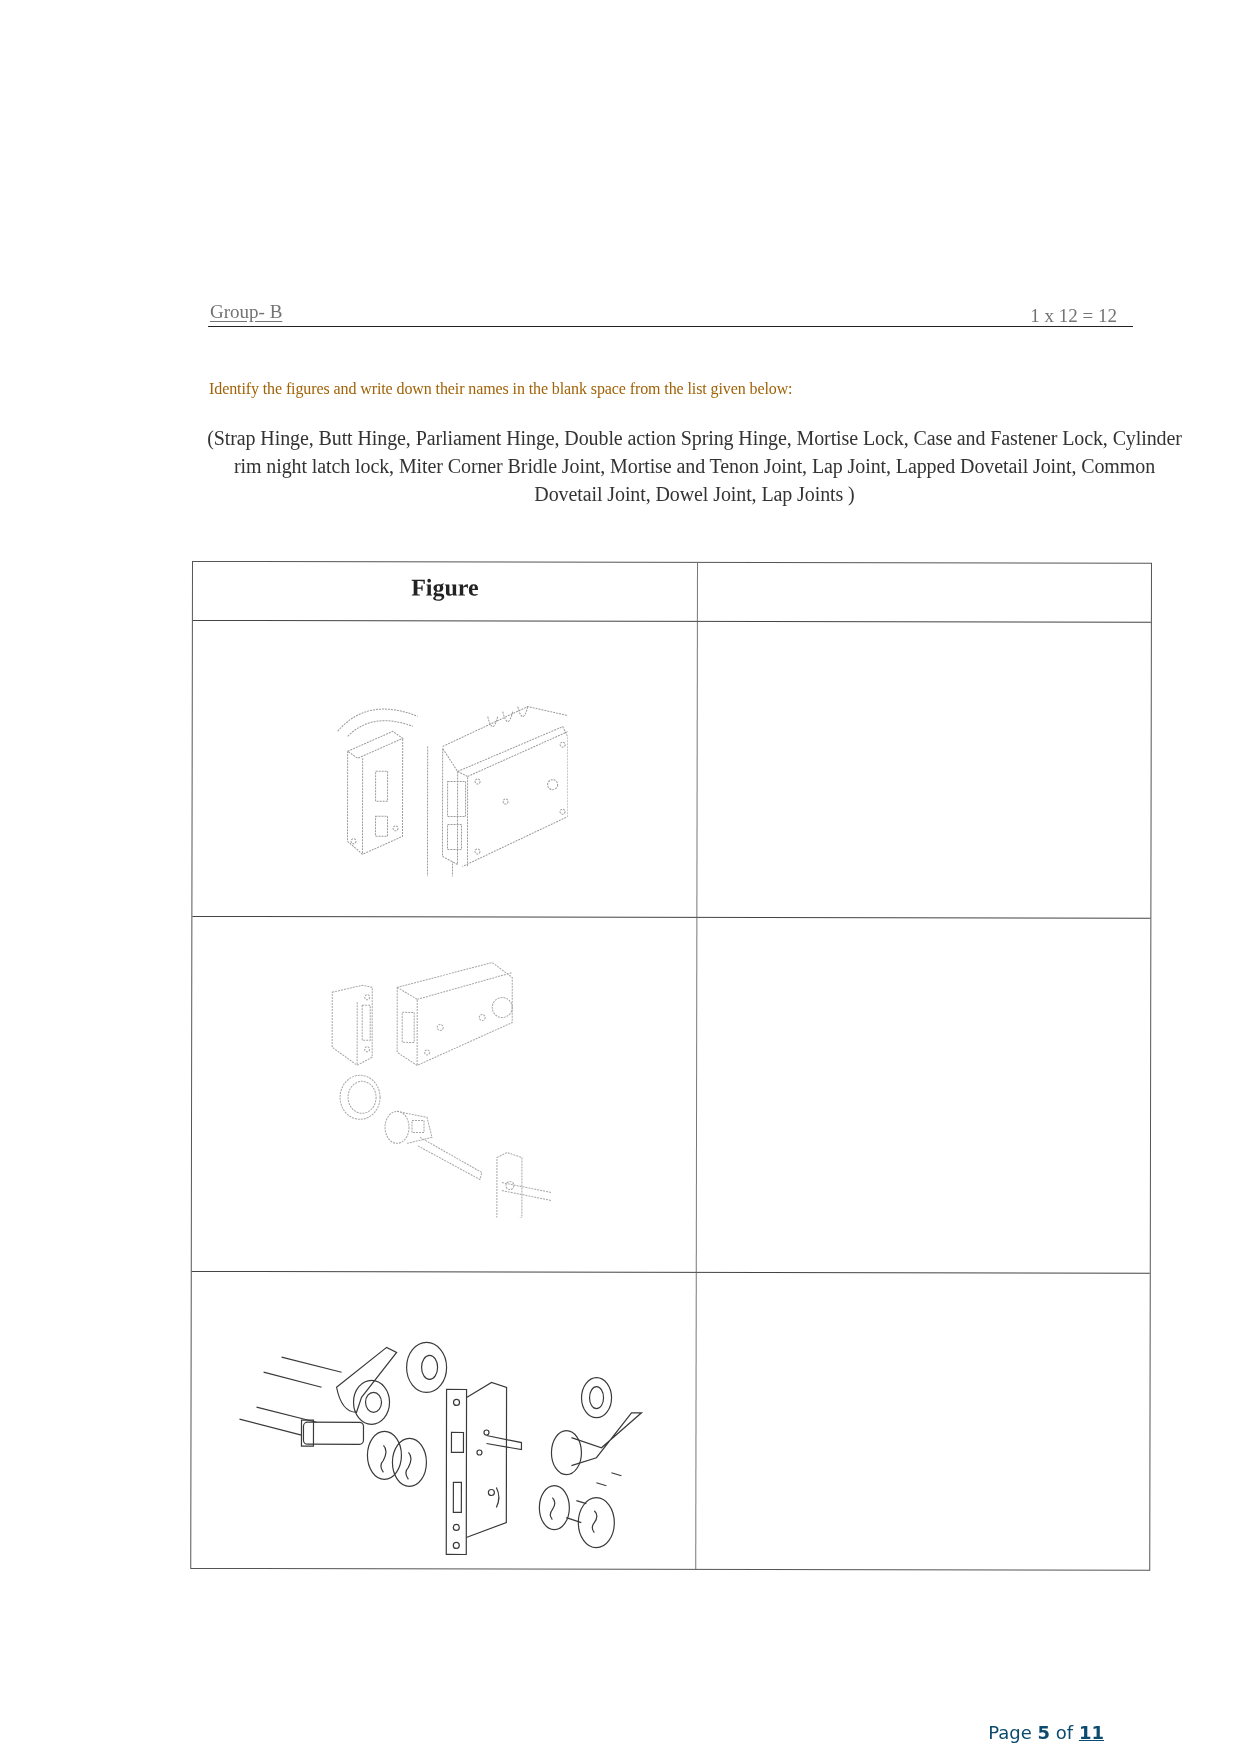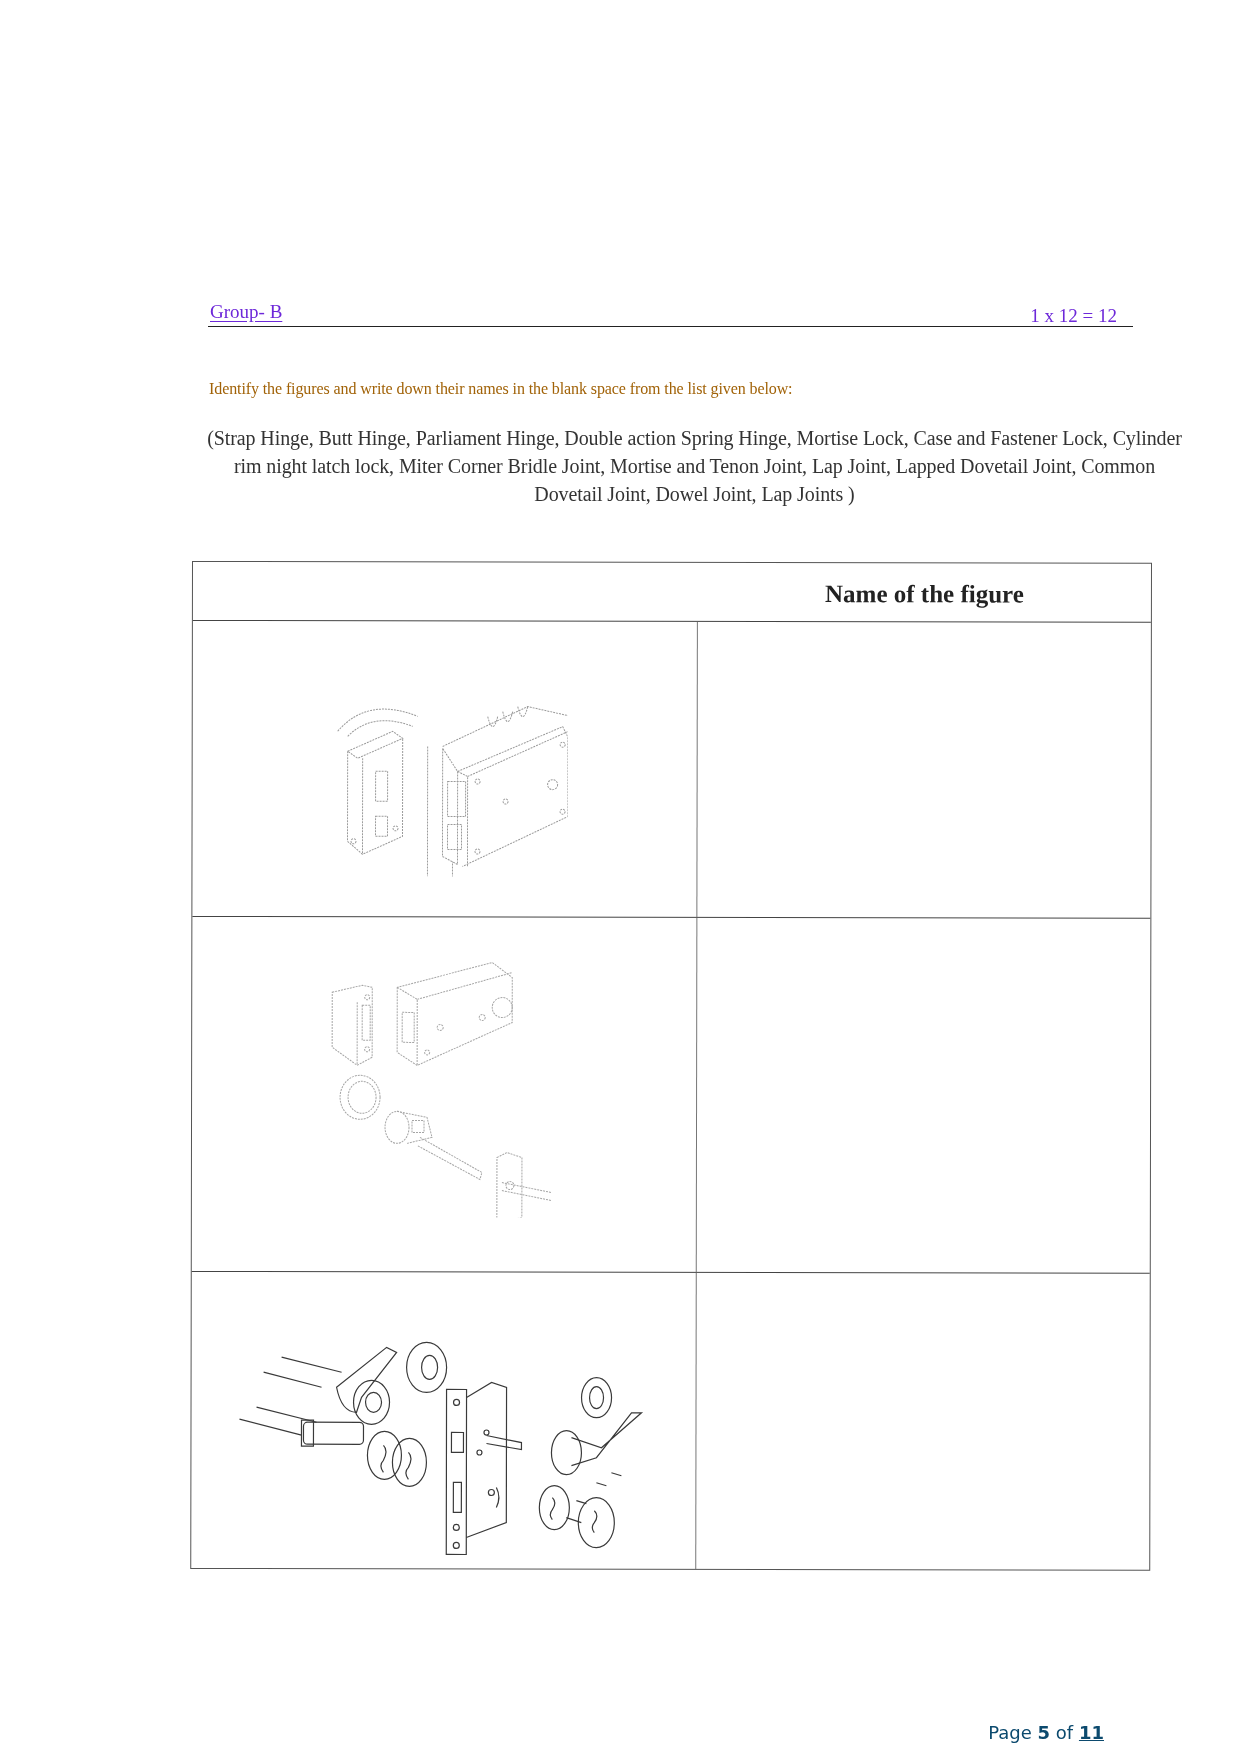--- a/index.html
+++ b/index.html
@@ -4,21 +4,21 @@
 <style>
   html, body { margin: 0; padding: 0; }
   body {
     width: 1241px; height: 1754px; background: #ffffff; position: relative; overflow: hidden;
     font-family: "Liberation Serif", "DejaVu Serif", serif; color: #2a2a2a;
   }
   .abs { position: absolute; }
   #group-header {
     left: 208px; top: 300px; width: 925px; height: 26px;
     border-bottom: 1.6px solid #222;
-    font-size: 19px; color: #6d28d9;
+    font-size: 19px; color: #737373;
   }
   #group-header .left { position: absolute; left: 2px; top: 1px; text-decoration: underline; text-underline-offset: 3px; }
   #group-header .right { position: absolute; right: 16px; top: 5px; text-underline-offset: 3px; }
   #instruction {
     left: 209px; top: 380px; width: 940px; font-size: 16px; color: #a16207; letter-spacing: -0.1px;
   }
   #choices {
     left: 207px; top: 424px; width: 975px; font-size: 20px; line-height: 28px; color: #333; letter-spacing: -0.1px; text-align: center;
   }
   #answer-table {
@@ -47,22 +47,22 @@
   <span class="right">1 x 12 = 12</span>
 </div>
 
 <div id="instruction" class="abs">Identify the figures and write down their names in the blank space from the list given below:</div>
 
 <div id="choices" class="abs">(Strap Hinge, Butt Hinge, Parliament Hinge, Double action Spring Hinge, Mortise Lock, Case and Fastener Lock, Cylinder rim night latch lock, Miter Corner Bridle Joint, Mortise and Tenon Joint, Lap Joint, Lapped Dovetail Joint, Common Dovetail Joint, Dowel Joint, Lap Joints )</div>
 
 <div id="answer-table" class="abs">
 
   <div class="row" style="top:0; height:58px;">
-    <div class="cell name">
-      <div class="hdr-text">Name of the figure</div>
+    <div class="cell fig">
+      <div class="hdr-text">Figure</div>
     </div>
   </div>
 
   <div class="row" style="top:59px; height:295px;">
     <div class="cell fig">
       <svg class="figure-art" style="left:125px; top:55px;" width="250" height="200" viewBox="0 0 250 200">
         <g fill="none" stroke="#9a9a9a" stroke-width="1" stroke-dasharray="2,1">
 
           <path d="M20 55 Q50 20 100 40"></path>
           <path d="M30 60 Q55 35 95 50"></path>

